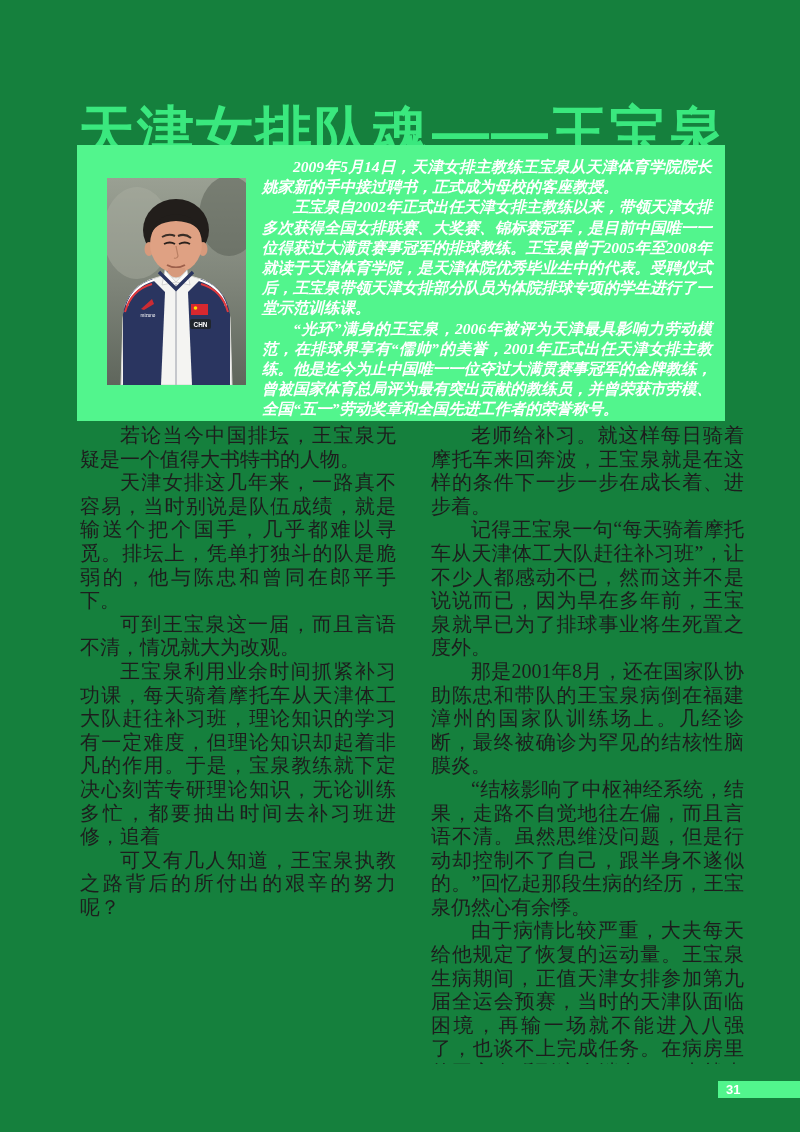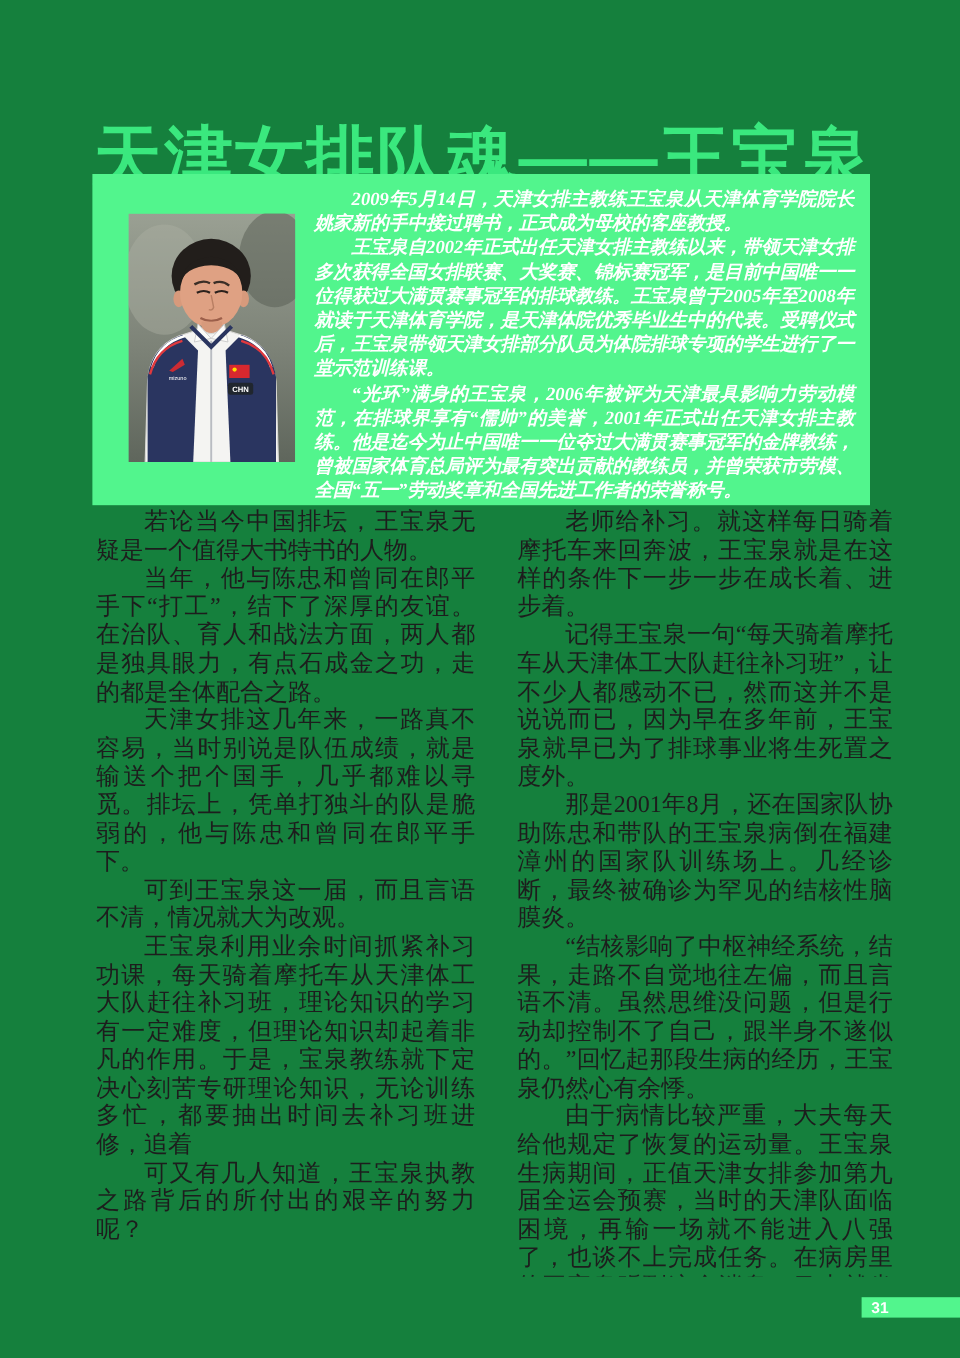--- a/index.html
+++ b/index.html
@@ -108,21 +108,20 @@
 
     <div class="intro-text">
         <p>2009年5月14日，天津女排主教练王宝泉从天津体育学院院长姚家新的手中接过聘书，正式成为母校的客座教授。</p>
         <p>王宝泉自2002年正式出任天津女排主教练以来，带领天津女排多次获得全国女排联赛、大奖赛、锦标赛冠军，是目前中国唯一一位得获过大满贯赛事冠军的排球教练。王宝泉曾于2005年至2008年就读于天津体育学院，是天津体院优秀毕业生中的代表。受聘仪式后，王宝泉带领天津女排部分队员为体院排球专项的学生进行了一堂示范训练课。</p>
         <p>“光环”满身的王宝泉，2006年被评为天津最具影响力劳动模范，在排球界享有“儒帅”的美誉，2001年正式出任天津女排主教练。他是迄今为止中国唯一一位夺过大满贯赛事冠军的金牌教练，曾被国家体育总局评为最有突出贡献的教练员，并曾荣获市劳模、全国“五一”劳动奖章和全国先进工作者的荣誉称号。</p>
       </div>
   </div>
 
   <div class="col col-left">
       <p>若论当今中国排坛，王宝泉无疑是一个值得大书特书的人物。</p>
-      <p>当年，他与陈忠和曾同在郎平手下“打工”，结下了深厚的友谊。在治队、育人和战法方面，两人都是独具眼力，有点石成金之功，走的都是全体配合之路。</p>
       <p>天津女排这几年来，一路真不容易，当时别说是队伍成绩，就是输送个把个国手，几乎都难以寻觅。排坛上，凭单打独斗的队是脆弱的，他与陈忠和曾同在郎平手下。</p>
       <p>可到王宝泉这一届，而且言语不清，情况就大为改观。</p>
       <p>王宝泉利用业余时间抓紧补习功课，每天骑着摩托车从天津体工大队赶往补习班，理论知识的学习有一定难度，但理论知识却起着非凡的作用。于是，宝泉教练就下定决心刻苦专研理论知识，无论训练多忙，都要抽出时间去补习班进修，追着</p>
       <p>可又有几人知道，王宝泉执教之路背后的所付出的艰辛的努力呢？</p>
     </div>
 
   <div class="col col-right">
       <p>老师给补习。就这样每日骑着摩托车来回奔波，王宝泉就是在这样的条件下一步一步在成长着、进步着。</p>
       <p>记得王宝泉一句“每天骑着摩托车从天津体工大队赶往补习班”，让不少人都感动不已，然而这并不是说说而已，因为早在多年前，王宝泉就早已为了排球事业将生死置之度外。</p>
       <p>那是2001年8月，还在国家队协助陈忠和带队的王宝泉病倒在福建漳州的国家队训练场上。几经诊断，最终被确诊为罕见的结核性脑膜炎。</p>

